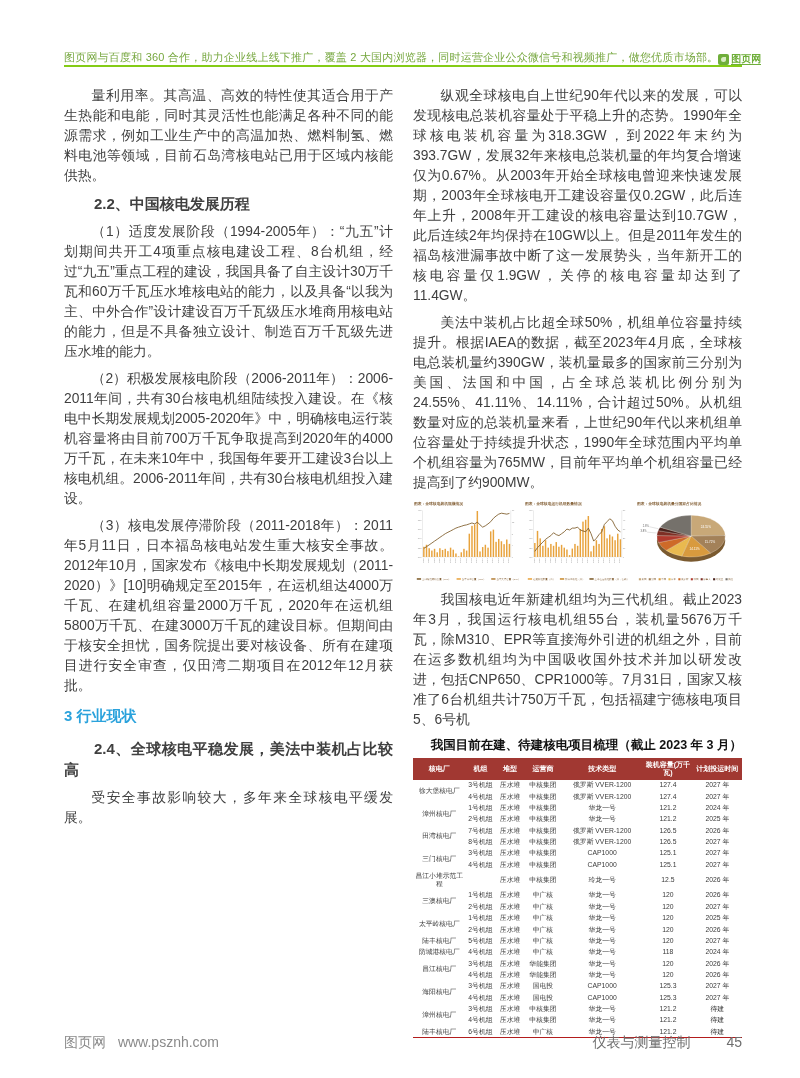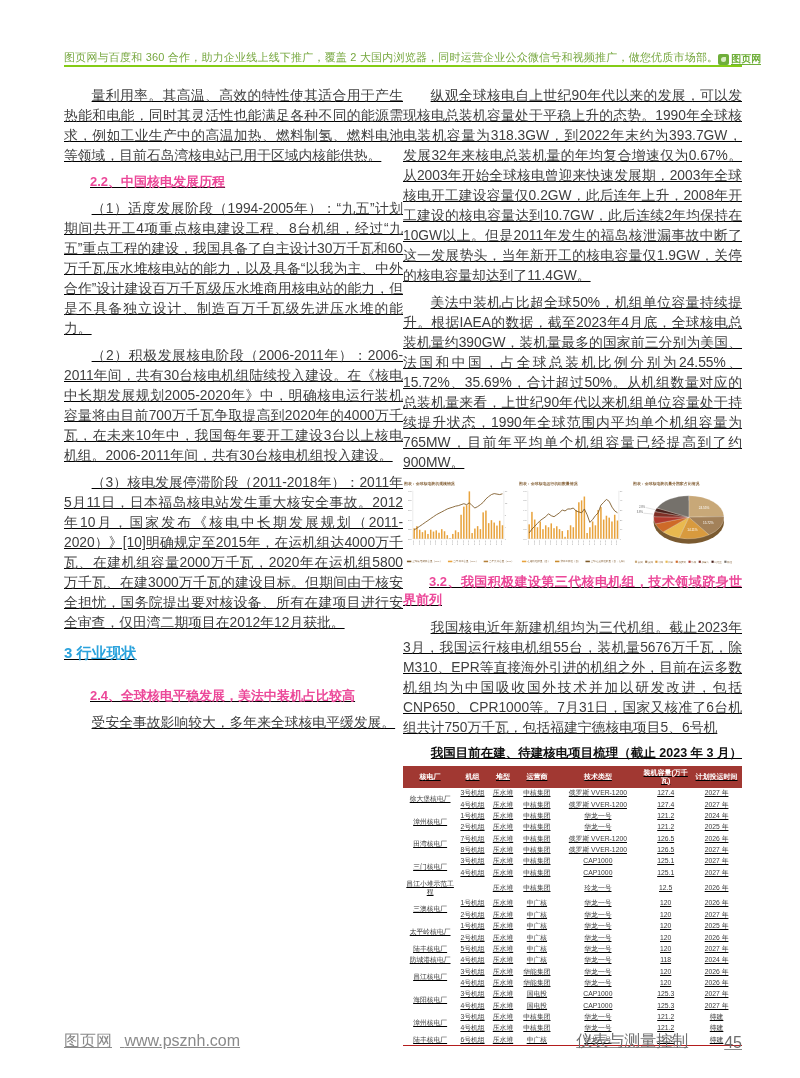--- a/index.html
+++ b/index.html
@@ -8,43 +8,43 @@
 
   
   .page-header{position:absolute;top:50px;left:64px;right:58px;display:flex;align-items:flex-end;justify-content:space-between;border-bottom:2px solid #84cc16;}
   .header-text{font-size:11px;color:#76a73f;letter-spacing:0.2px;white-space:nowrap;}
   .header-logo{display:flex;align-items:center;gap:2px;flex:0 0 auto;}
   .logo-mark{width:11px;height:11px;background:#6fae3a;border-radius:2px;display:inline-block;position:relative;}
   .logo-mark:after{content:"";position:absolute;left:3px;top:3px;width:5px;height:5px;border-radius:50% 0 50% 50%;background:#d9ecc3;}
   .logo-text{font-size:10px;font-weight:bold;color:#6fae3a;border-bottom:1px solid #6fae3a;line-height:1.1;}
 
   
-  .columns{position:absolute;top:86px;left:64px;right:58px;bottom:52px;display:flex;text-decoration:underline;}
+  .columns{position:absolute;top:86px;left:64px;right:58px;bottom:52px;display:flex;gap:20px;}
   .col{flex:1 1 0;min-width:0;}
   .col p{margin:0 0 7px 0;font-size:13.8px;line-height:1.45;color:#3f3f3f;text-align:justify;text-indent:2em;}
-  h3.sub{font-size:13px;font-weight:bold;color:#ec4899;margin:7px 0 8px 0;text-indent:2em;line-height:1.4;}
+  h3.sub{font-size:15px;font-weight:bold;color:#404040;margin:7px 0 8px 0;text-indent:2em;line-height:1.4;}
   h3.sub.wrap{text-align:justify;}
-  h2.chapter{font-size:15px;font-weight:bold;color:#2aa2dc;margin:10px 0 24px 0;line-height:1.3;}
+  h2.chapter{font-size:15px;font-weight:bold;color:#2aa2dc;margin:10px 0 12px 0;line-height:1.3;}
 
   
   .charts-row{display:flex;gap:5px;margin:3px 0 6px 0;}
   .charts-row figure{margin:0;flex:1 1 0;min-width:0;}
   .charts-row svg{width:100%;height:auto;display:block;}
 
   
   .table-title{font-size:12.5px;font-weight:bold;color:#111;text-align:right;margin:6px 0 4px 0;}
   table.nuke{width:100%;border-collapse:collapse;table-layout:fixed;}
   table.nuke th{background:#a13832;color:#fff;font-size:7px;font-weight:bold;padding:3px 1px;text-align:center;line-height:1.15;}
   table.nuke td{font-size:6.8px;color:#3a3a3a;padding:1.6px 1px;text-align:center;line-height:1.2;background:#fff;}
   table.nuke{border-bottom:1.5px solid #b31d1d;}
 
   
-  .page-footer{position:absolute;left:64px;right:58px;bottom:26px;display:flex;justify-content:space-between;align-items:center;font-size:16px;color:#8a8a8a;text-decoration:underline;}
+  .page-footer{position:absolute;left:64px;right:58px;bottom:26px;display:flex;justify-content:space-between;align-items:center;font-size:14px;color:#8a8a8a;}
   .footer-left span{margin-right:8px;}
-  .footer-right{display:flex;gap:36px;align-items:flex-end;color:#6e6e6e;}
+  .footer-right{display:flex;gap:36px;align-items:flex-start;color:#6e6e6e;}
 </style>
 </head>
 <body>
 
 <div class="page">
 
   <header class="page-header">
     <div class="header-text">图页网与百度和 360 合作，助力企业线上线下推广，覆盖 2 大国内浏览器，同时运营企业公众微信号和视频推广，做您优质市场部。</div>
     <div class="header-logo">
       <span class="logo-mark"></span>
@@ -60,21 +60,21 @@
       <p>（1）适度发展阶段（1994-2005年）：“九五”计划期间共开工4项重点核电建设工程、8台机组，经过“九五”重点工程的建设，我国具备了自主设计30万千瓦和60万千瓦压水堆核电站的能力，以及具备“以我为主、中外合作”设计建设百万千瓦级压水堆商用核电站的能力，但是不具备独立设计、制造百万千瓦级先进压水堆的能力。</p>
       <p>（2）积极发展核电阶段（2006-2011年）：2006-2011年间，共有30台核电机组陆续投入建设。在《核电中长期发展规划2005-2020年》中，明确核电运行装机容量将由目前700万千瓦争取提高到2020年的4000万千瓦，在未来10年中，我国每年要开工建设3台以上核电机组。2006-2011年间，共有30台核电机组投入建设。</p>
       <p>（3）核电发展停滞阶段（2011-2018年）：2011年5月11日，日本福岛核电站发生重大核安全事故。2012年10月，国家发布《核电中长期发展规划（2011-2020）》[10]明确规定至2015年，在运机组达4000万千瓦、在建机组容量2000万千瓦，2020年在运机组5800万千瓦、在建3000万千瓦的建设目标。但期间由于核安全担忧，国务院提出要对核设备、所有在建项目进行安全审查，仅田湾二期项目在2012年12月获批。</p>
       <h2 class="chapter">3 行业现状</h2>
       <h3 class="sub wrap">2.4、全球核电平稳发展，美法中装机占比较高</h3>
       <p>受安全事故影响较大，多年来全球核电平缓发展。</p>
     </section>
 
     <section class="col">
       <p>纵观全球核电自上世纪90年代以来的发展，可以发现核电总装机容量处于平稳上升的态势。1990年全球核电装机容量为318.3GW，到2022年末约为393.7GW，发展32年来核电总装机量的年均复合增速仅为0.67%。从2003年开始全球核电曾迎来快速发展期，2003年全球核电开工建设容量仅0.2GW，此后连年上升，2008年开工建设的核电容量达到10.7GW，此后连续2年均保持在10GW以上。但是2011年发生的福岛核泄漏事故中断了这一发展势头，当年新开工的核电容量仅1.9GW，关停的核电容量却达到了11.4GW。</p>
-      <p>美法中装机占比超全球50%，机组单位容量持续提升。根据IAEA的数据，截至2023年4月底，全球核电总装机量约390GW，装机量最多的国家前三分别为美国、法国和中国，占全球总装机比例分别为24.55%、15.72%、35.69%，合计超过50%。从机组数量对应的总装机量来看，上世纪90年代以来机组单位容量处于持续提升状态，1990年全球范围内平均单个机组容量为765MW，目前年平均单个机组容量已经提高到了约900MW。</p>
+      <p>美法中装机占比超全球50%，机组单位容量持续提升。根据IAEA的数据，截至2023年4月底，全球核电总装机量约390GW，装机量最多的国家前三分别为美国、法国和中国，占全球总装机比例分别为24.55%、41.11%、14.11%，合计超过50%。从机组数量对应的总装机量来看，上世纪90年代以来机组单位容量处于持续提升状态，1990年全球范围内平均单个机组容量为765MW，目前年平均单个机组容量已经提高到了约900MW。</p>
 
       <div class="charts-row">
         <figure>
           <svg id="chart0" viewBox="0 0 112 88">
               <text x="1" y="5" font-size="4" fill="#8a6840" text-anchor="start" font-family="&quot;Liberation Sans&quot;,sans-serif" font-weight="bold">图表：全球核电装机规模情况</text>
               <line x1="10" y1="60" x2="103" y2="60" stroke="#cccccc" stroke-width="0.4"></line>
               <line x1="10" y1="11" x2="10" y2="60" stroke="#cccccc" stroke-width="0.4"></line>
               <line x1="103" y1="11" x2="103" y2="60" stroke="#cccccc" stroke-width="0.4"></line>
               <text x="9" y="61" font-size="2.4" fill="#999999" text-anchor="end" font-family="&quot;Liberation Sans&quot;,sans-serif">300</text>
               <text x="9" y="51.2" font-size="2.4" fill="#999999" text-anchor="end" font-family="&quot;Liberation Sans&quot;,sans-serif">320</text>
@@ -258,21 +258,20 @@
               <rect x="68.1" y="82.4" width="2.2" height="2.2" fill="#7e2f25"></rect>
               <text x="70.89999999999999" y="84.4" font-size="2.6" fill="#8a6840" text-anchor="start" font-family="&quot;Liberation Sans&quot;,sans-serif">加拿大</text>
               <rect x="81.19999999999999" y="82.4" width="2.2" height="2.2" fill="#4a221c"></rect>
               <text x="83.99999999999999" y="84.4" font-size="2.6" fill="#8a6840" text-anchor="start" font-family="&quot;Liberation Sans&quot;,sans-serif">乌克兰</text>
               <rect x="94.29999999999998" y="82.4" width="2.2" height="2.2" fill="#75716b"></rect>
               <text x="97.09999999999998" y="84.4" font-size="2.6" fill="#8a6840" text-anchor="start" font-family="&quot;Liberation Sans&quot;,sans-serif">其他</text>
             </svg>
         </figure>
       </div>
 
-      <h3 class="sub wrap">3.2、我国积极建设第三代核电机组，技术领域跻身世界前列</h3>
       <p>我国核电近年新建机组均为三代机组。截止2023年3月，我国运行核电机组55台，装机量5676万千瓦，除M310、EPR等直接海外引进的机组之外，目前在运多数机组均为中国吸收国外技术并加以研发改进，包括CNP650、CPR1000等。7月31日，国家又核准了6台机组共计750万千瓦，包括福建宁德核电项目5、6号机</p>
 
       <div class="table-title">我国目前在建、待建核电项目梳理（截止 2023 年 3 月）</div>
       <table class="nuke" id="nuke-table">
           <colgroup>
             <col style="width: 16%;">
             <col style="width: 9%;">
             <col style="width: 9%;">
             <col style="width: 11%;">
             <col style="width: 25%;">

